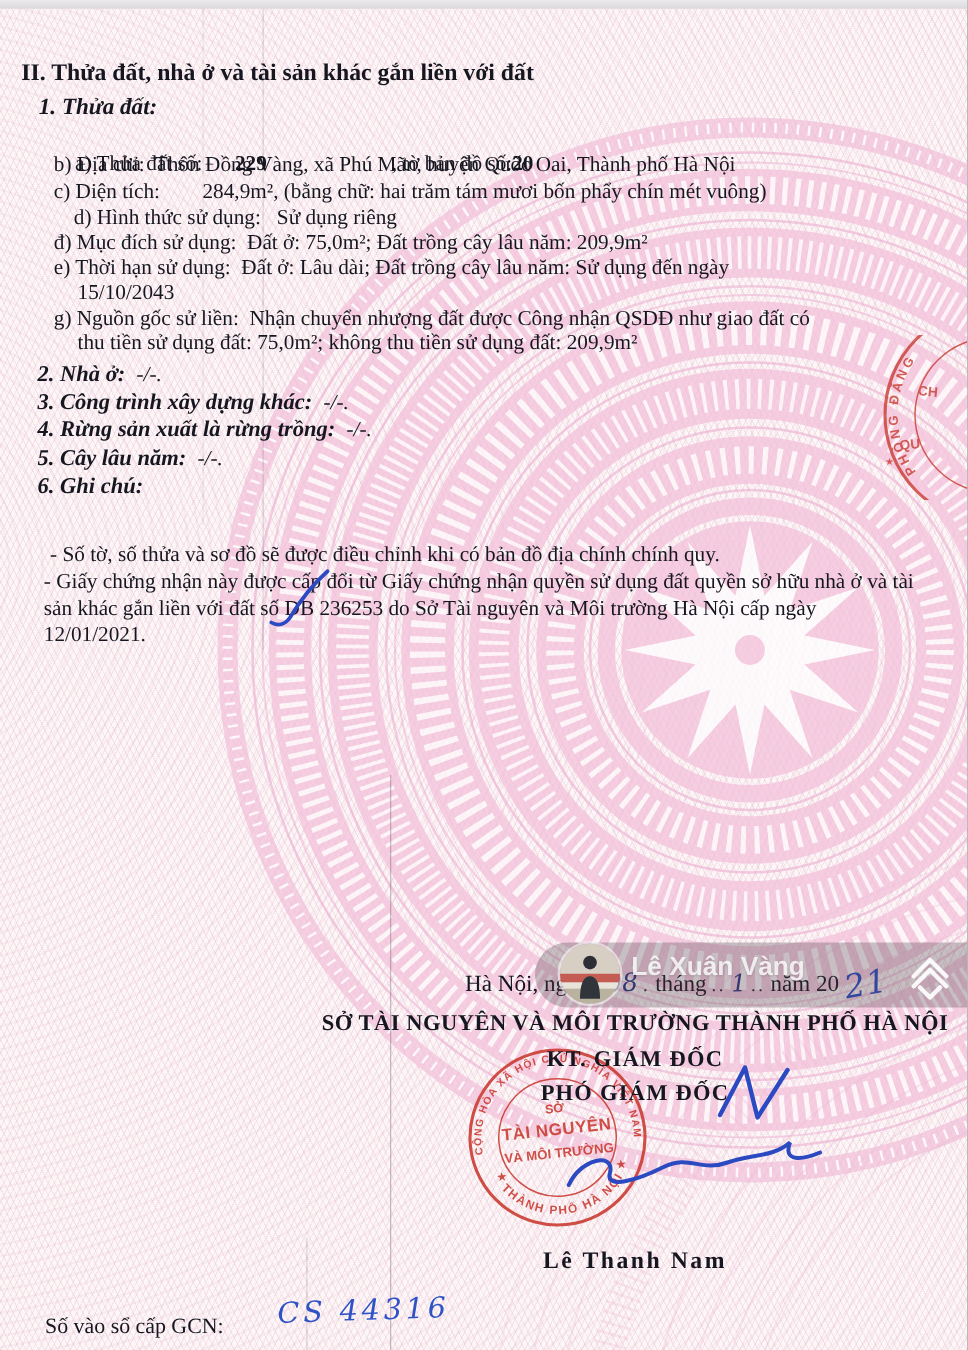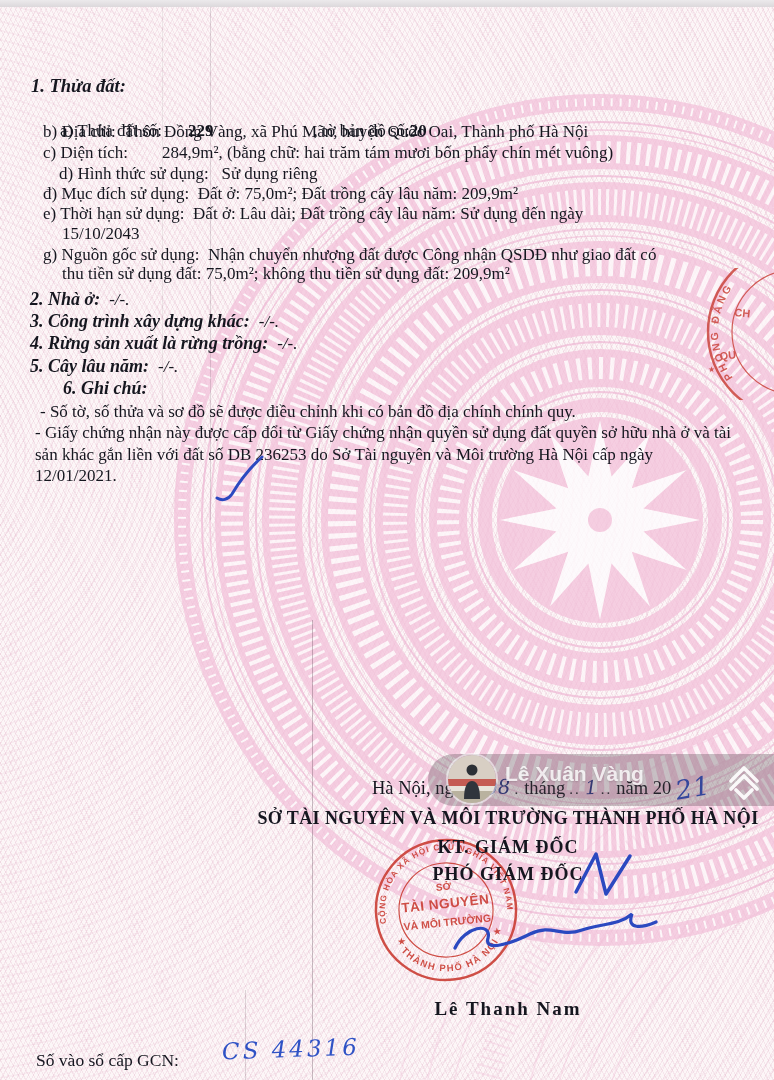--- a/index.html
+++ b/index.html
@@ -21,21 +21,21 @@
 
   svg.drum{position:absolute;left:0;top:0;z-index:1;opacity:.82;}
   svg.rosette{position:absolute;left:0;top:0;z-index:1;opacity:.6;}
 
   .doc{position:absolute;white-space:pre-wrap;font-size:17px;line-height:21px;z-index:4;}
   .title{font-weight:bold;font-size:19px;}
   .h-italic{font-weight:bold;font-style:italic;font-size:18.5px;}
   .bold{font-weight:bold;}
   .sec-label{font-weight:bold;font-style:italic;font-size:18px;}
   .sec-value{font-style:italic;font-size:17px;margin-left:9px;}
-  .notes{width:702px;}
+  .notes{width:702px;margin-top:32px;}
 
   .date-line{position:absolute;left:372px;top:770px;z-index:4;font-size:18.5px;white-space:nowrap;display:flex;align-items:baseline;gap:4px;}
   .dots{letter-spacing:2px;font-size:15px;color:#2a2b33;}
   .hand{font-style:italic;display:inline-block;color:#2b49c0;font-family:"DejaVu Serif",serif;}
   .hand.day{color:#2a3585;font-size:20px;transform:rotate(-3deg);}
   .hand.month{color:#2a3585;font-size:19px;transform:rotate(-2deg);}
   .hand.year{color:#2b49c0;font-size:26px;transform:rotate(-10deg) translateY(3px);letter-spacing:1px;}
 
   .centercol{position:absolute;left:234px;width:548px;text-align:center;z-index:4;}
   .authority{top:808px;font-weight:bold;font-size:18px;letter-spacing:.4px;}
@@ -101,39 +101,40 @@
       <circle r="478" stroke-width="2" opacity=".45"></circle>
       <circle r="505" stroke-width="1.5" opacity=".4"></circle>
     </g>
   </svg>
 
   <div class="fold f1"></div>
   <div class="fold f2"></div>
   <div class="fold f3"></div>
   <div class="fold f4"></div>
 
+  <div class="doc title" style="left:17px;top:48px;">II. Thửa đất, nhà ở và tài sản khác gắn liền với đất</div>
   <div class="doc h-italic" style="left:31px;top:76px;">1. Thửa đất:</div>
 
   <div class="doc" style="left:43px;top:99px;">
     <span>a) Thửa đất số:</span><span class="bold" style="margin-left:26px;">229</span><span style="margin-left:100px;text-align:right;">, tờ bản đồ số:</span><span class="bold" style="">20</span>
   </div>
   <div class="doc" style="left:43px;top:121px;">b) Địa chỉ:  Thôn Đồng Vàng, xã Phú Mãn, huyện Quốc Oai, Thành phố Hà Nội</div>
   <div class="doc" style="left:43px;top:142px;">c) Diện tích:        284,9m², (bằng chữ: hai trăm tám mươi bốn phẩy chín mét vuông)</div>
   <div class="doc" style="left:43px;top:163px;margin-left:16px;">d) Hình thức sử dụng:   Sử dụng riêng</div>
   <div class="doc" style="left:43px;top:183px;">đ) Mục đích sử dụng:  Đất ở: 75,0m²; Đất trồng cây lâu năm: 209,9m²</div>
   <div class="doc" style="left:43px;top:203px;">e) Thời hạn sử dụng:  Đất ở: Lâu dài; Đất trồng cây lâu năm: Sử dụng đến ngày</div>
   <div class="doc" style="left:62px;top:223px;">15/10/2043</div>
-  <div class="doc" style="left:43px;top:244px;">g) Nguồn gốc sử dụng:  Nhận chuyển nhượng đất được Công nhận QSDĐ như giao đất có</div>
+  <div class="doc" style="left:43px;top:244px;">g) Nguồn gốc sử liền:  Nhận chuyển nhượng đất được Công nhận QSDĐ như giao đất có</div>
   <div class="doc" style="left:62px;top:263px;">thu tiền sử dụng đất: 75,0m²; không thu tiền sử dụng đất: 209,9m²</div>
 
   <div class="doc" style="left:30px;top:289px;"><span class="sec-label">2. Nhà ở:</span><span class="sec-value">-/-.</span></div>
   <div class="doc" style="left:30px;top:311px;"><span class="sec-label">3. Công trình xây dựng khác:</span><span class="sec-value">-/-.</span></div>
   <div class="doc" style="left:30px;top:333px;"><span class="sec-label">4. Rừng sản xuất là rừng trồng:</span><span class="sec-value">-/-.</span></div>
   <div class="doc" style="left:30px;top:356px;"><span class="sec-label">5. Cây lâu năm:</span><span class="sec-value">-/-.</span></div>
-  <div class="doc" style="left:30px;top:378px;margin-left:33px;"><span class="sec-label">6. Ghi chú:</span></div>
+  <div class="doc" style="left:30px;top:378px;"><span class="sec-label">6. Ghi chú:</span></div>
 
   <div class="doc notes" style="left:40px;top:401px;">- Số tờ, số thửa và sơ đồ sẽ được điều chỉnh khi có bản đồ địa chính chính quy.</div>
   <div class="doc notes" style="left:35px;top:422px;line-height:21.5px;">- Giấy chứng nhận này được cấp đổi từ Giấy chứng nhận quyền sử dụng đất quyền sở hữu nhà ở và tài sản khác gắn liền với đất số DB 236253 do Sở Tài nguyên và Môi trường Hà Nội cấp ngày 12/01/2021.</div>
 
   <svg class="tick" width="70" height="60" viewBox="0 0 70 60">
     <path d="M 12 50 c 5 3 11 2 15 -4 c 9 -15 20 -28 30 -37" stroke="#2b49c0" stroke-width="3" fill="none" stroke-linecap="round"></path>
   </svg>
 
   <div class="date-line">
     <span>Hà Nội, ngày</span>

